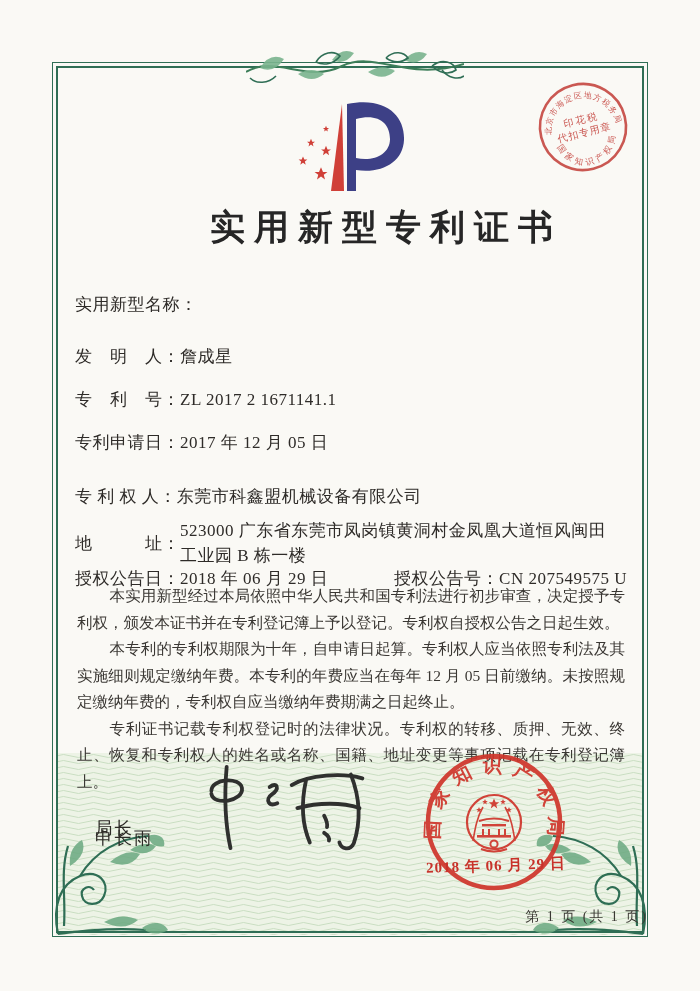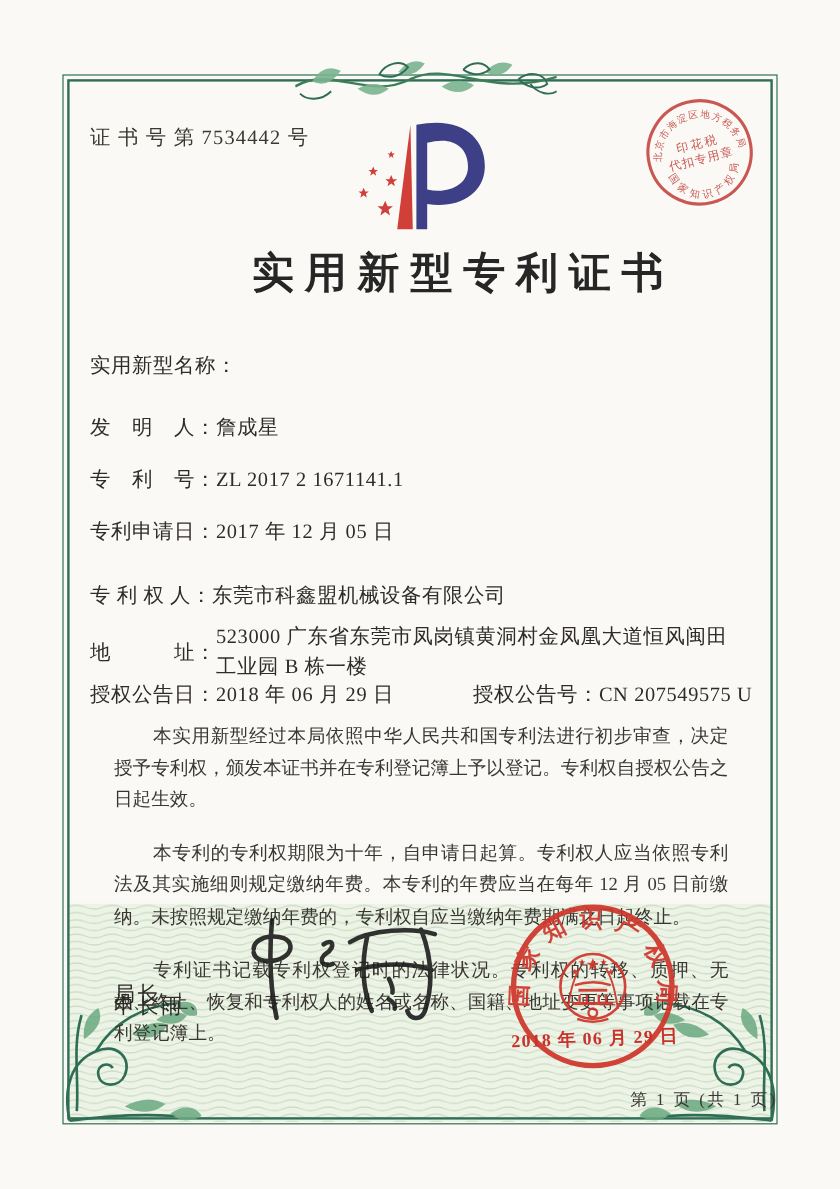--- a/index.html
+++ b/index.html
@@ -23,21 +23,21 @@
          font-size:35px;font-weight:600;letter-spacing:9px;color:#262626;z-index:5;padding-left:36px;}
   .fields{position:absolute;left:75px;top:0;width:552px;z-index:5;font-size:17px;}
   .frow{position:absolute;left:0;width:552px;display:flex;align-items:center;line-height:25px;font-family:Liberation Serif, serif;}
   .flabel{white-space:pre;letter-spacing:.5px;}
   .fvalue{letter-spacing:.5px;}
   .addr-value{display:inline-block;width:432px;}
   .grant-row{justify-content:space-between;gap:11px;}
   .grant-item{display:flex;}
   .body-text{position:absolute;left:77px;top:583px;width:548px;z-index:5;
              font-size:15.5px;line-height:26.5px;text-align:justify;color:#3a3733;}
-  .body-text p{margin:18px;text-indent:2.1em;}
+  .body-text p{margin:0;text-indent:2.1em;}
   .signer{position:absolute;left:95px;z-index:5;font-size:17.5px;letter-spacing:2px;color:#2c2a26;}
   .signer-title{top:816px;}
   .signer-name{top:826px;}
   .signature{position:absolute;left:198px;top:760px;z-index:6;}
   .office-seal{position:absolute;left:423px;top:751px;z-index:6;opacity:.92;}
   .seal-date{position:absolute;left:426px;top:856px;width:160px;z-index:7;color:#c8322a;
              font-size:15px;font-weight:bold;letter-spacing:1px;transform:rotate(-2deg);}
   .footer{position:absolute;left:52px;top:908px;width:596px;text-align:right;
           font-size:14px;letter-spacing:2px;color:#3a3833;z-index:5;}
   svg text{font-family:"Liberation Serif","DejaVu Serif",serif;}
@@ -105,21 +105,20 @@
     <g fill="#6aa980" opacity="0.85">
       <path d="M60,56 q16,-14 30,-8 q-10,16 -30,8 Z"></path>
       <path d="M80,44 q14,-10 26,-4 q-8,12 -26,4 Z"></path>
       <path d="M20,60 q-2,-18 12,-26 q6,14 -12,26 Z"></path>
       <path d="M98,30 c10,-4 18,2 16,10 c-8,2 -14,-2 -16,-10 Z"></path>
       <path d="M54,116 q18,-10 34,-2 q-14,12 -34,2 Z"></path>
       <path d="M92,122 c10,-8 22,-6 26,2 c-10,6 -20,4 -26,-2 Z"></path>
     </g>
   </svg>
 
-  <div class="cert-no">证 书 号 第 7534442 号</div>
 
   <svg class="tax-stamp" width="104" height="104" viewBox="0 0 104 104">
     <defs>
       <path id="ts-top" d="M 19,56 A 33,33 0 1 1 85,56" fill="none"></path>
       <path id="ts-bot" d="M 22,60 A 30,30 0 0 0 82,60" fill="none"></path>
     </defs>
     <g transform="rotate(-14 52 52)" fill="#c4423c">
       <circle cx="52" cy="52" r="43" fill="none" stroke="#c4423c" stroke-width="2.6"></circle>
       <text font-size="8" letter-spacing="1.2">
         <textPath href="#ts-top" startOffset="4">北京市海淀区地方税务局</textPath>

